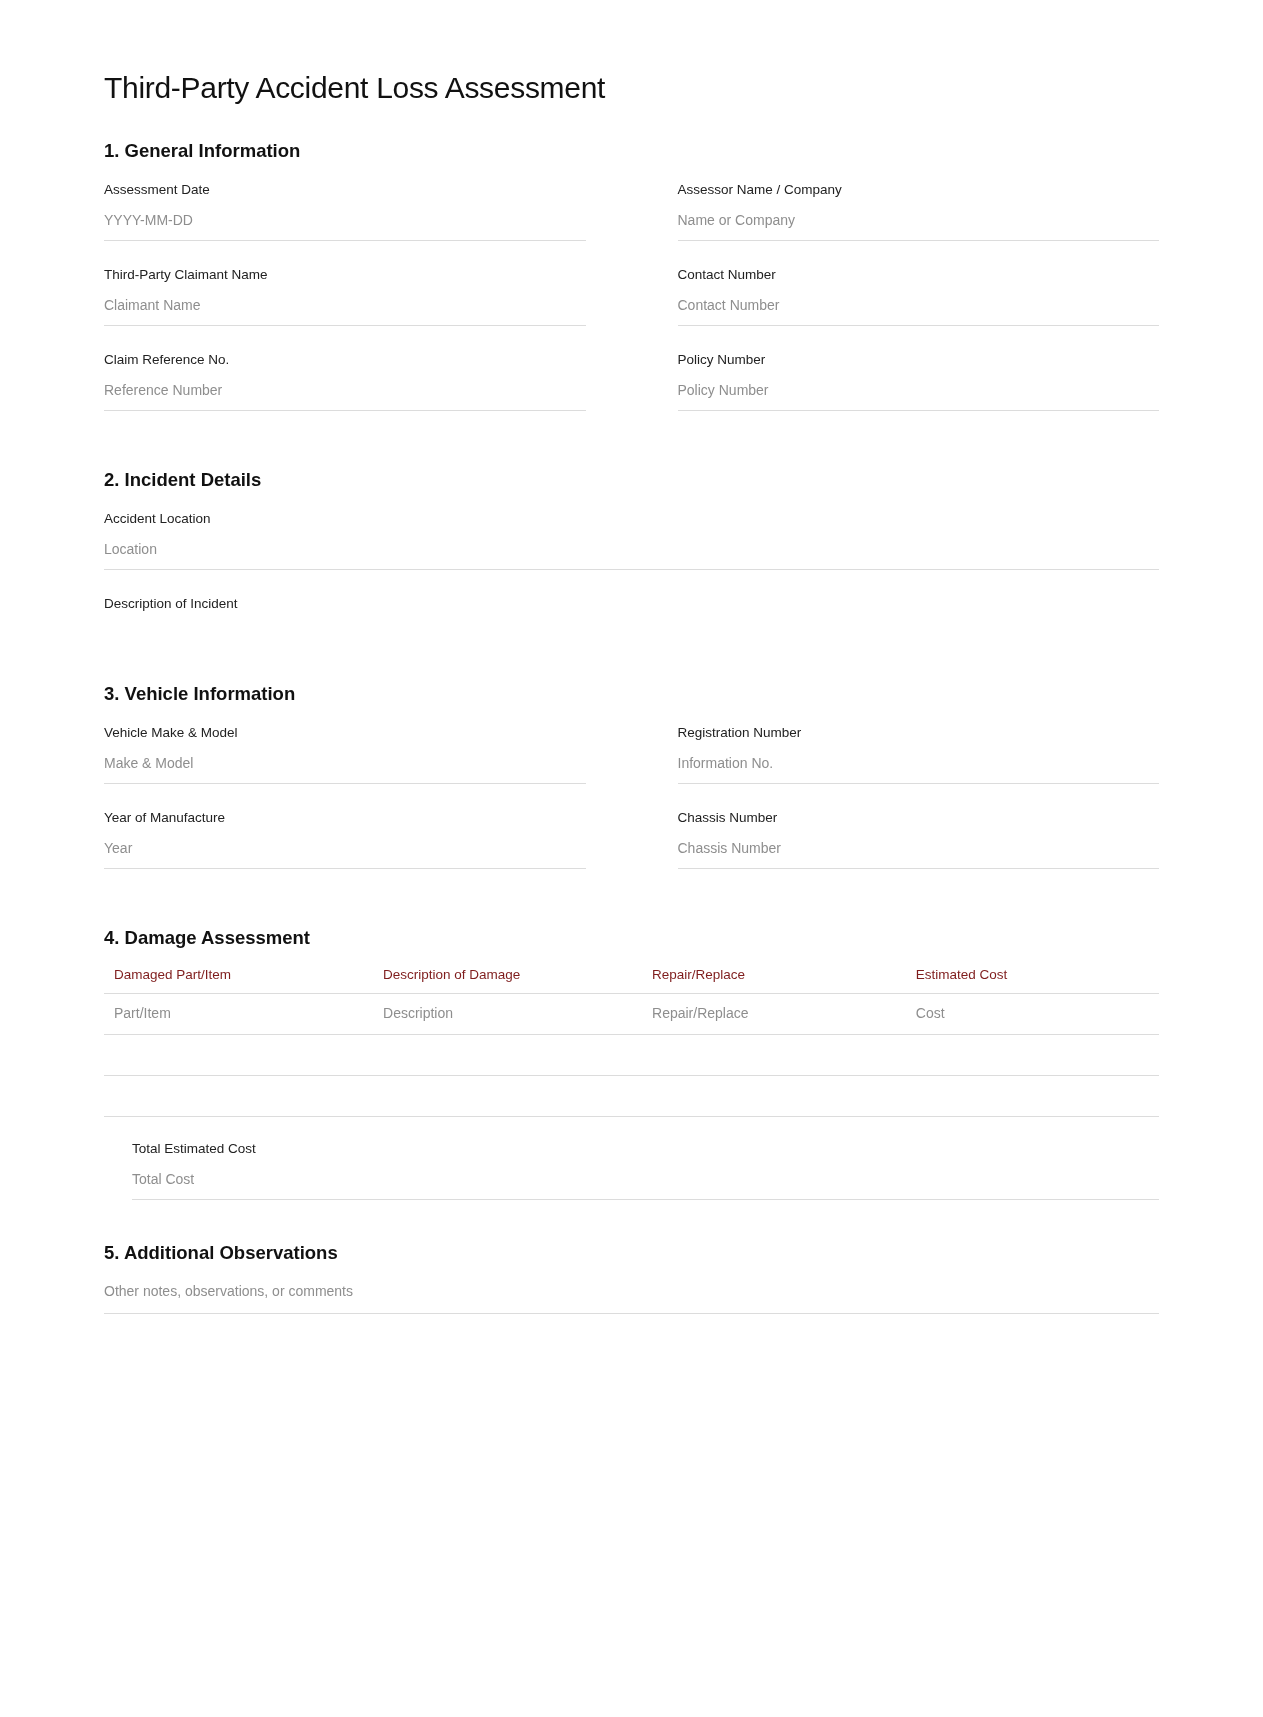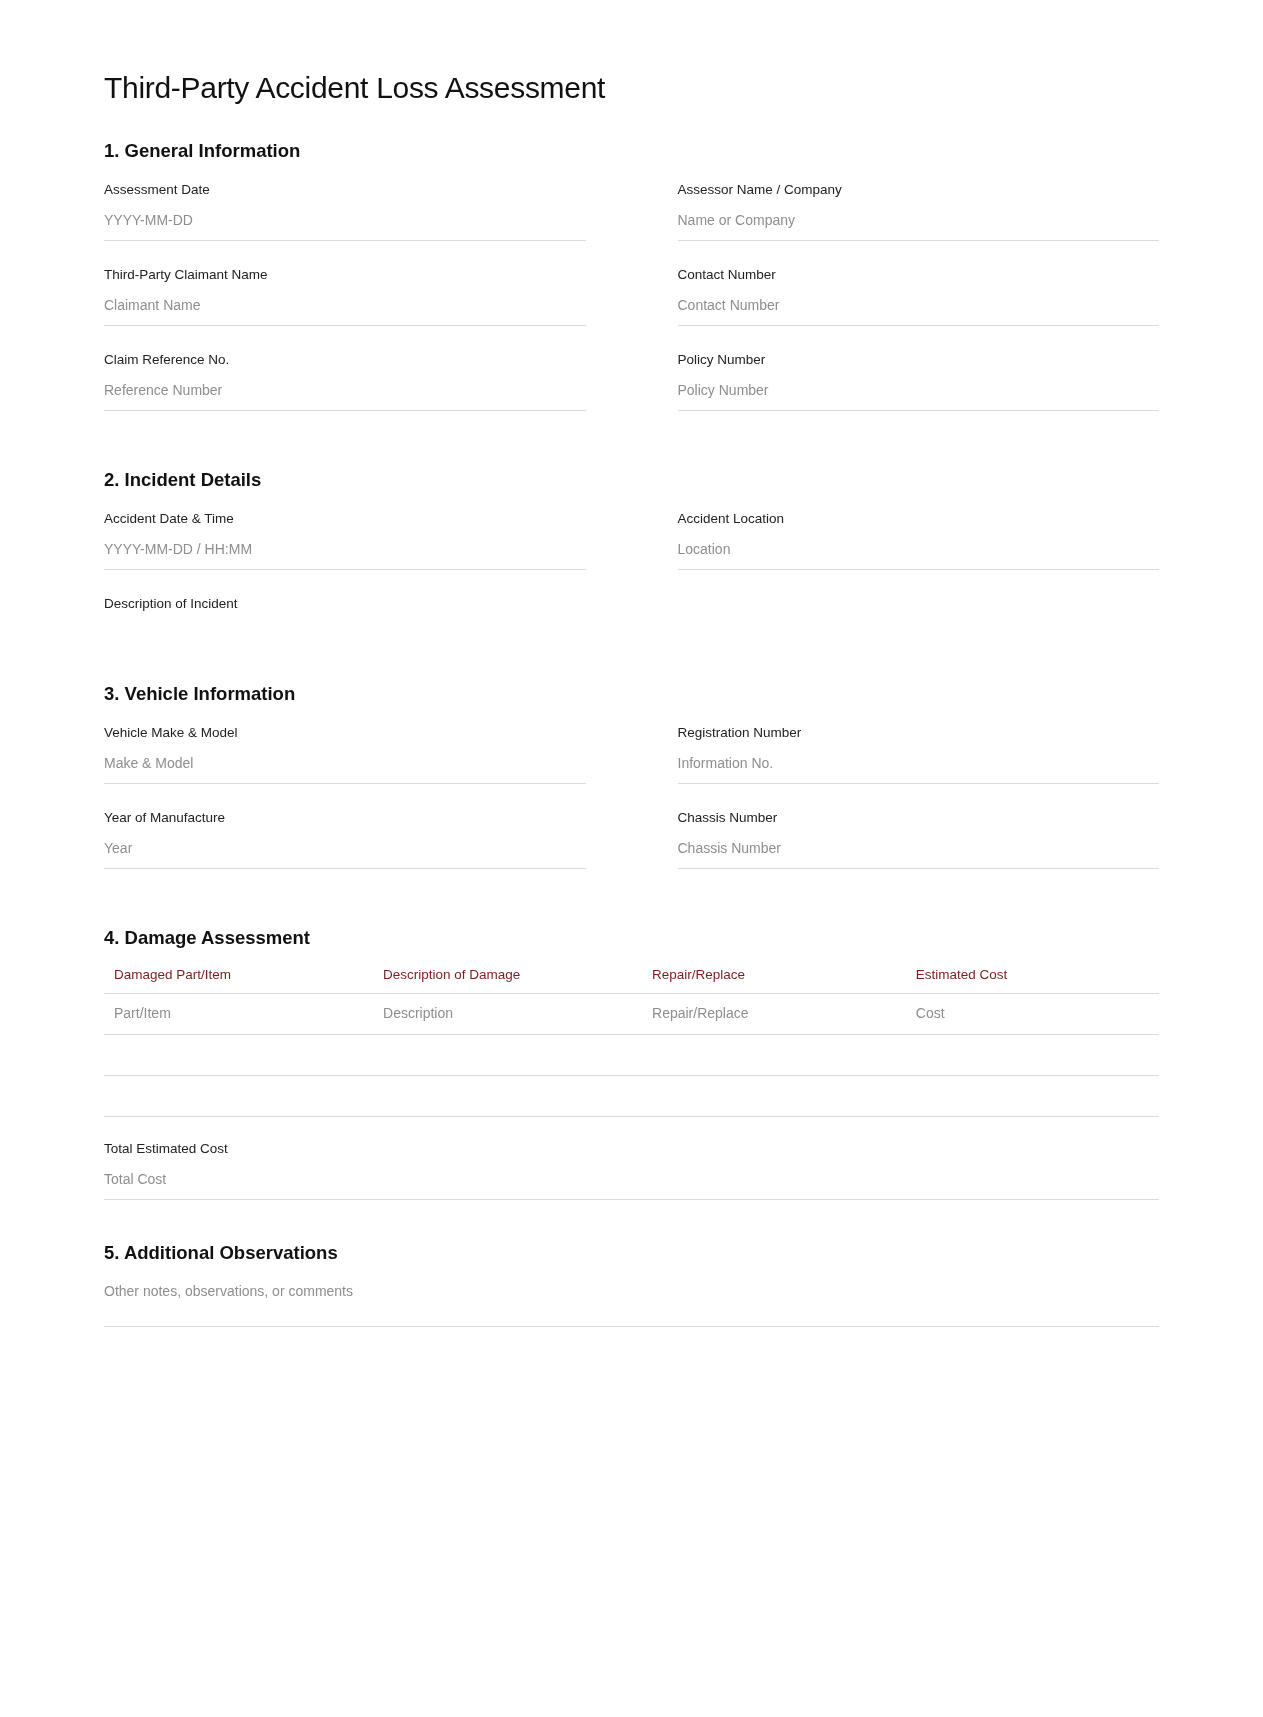--- a/index.html
+++ b/index.html
@@ -97,25 +97,26 @@
   .damage-table td .cellline {
     display: block;
     min-height: 18px;
   }
   .damage-table col.c1 { width: 25.5%; }
   .damage-table col.c2 { width: 25.5%; }
   .damage-table col.c3 { width: 25%; }
   .damage-table col.c4 { width: 24%; }
   .total-field {
     margin-top: 22px;
+    margin-left: 28px;
   }
   .notes-input {
     font-size: 14px;
     color: #8e8e8e;
-    padding-bottom: 24px;
+    padding-bottom: 11px;
     border-bottom: 1px solid #dcdcdc;
     line-height: 1.4;
   }
 </style>
 </head>
 <body>
 
 <div class="page">
 
   <h1 class="doc-title">Third-Party Accident Loss Assessment</h1>
@@ -154,24 +155,20 @@
         <div class="field-label">Policy Number</div>
         <div class="field-input">Policy Number</div>
       </div>
     </div>
   </div>
 
   <div class="section">
     <h2 class="section-title">2. Incident Details</h2>
 
     <div class="row">
-      <div class="field">
-        <div class="field-label">Accident Date &amp; Time</div>
-        <div class="field-input">YYYY-MM-DD / HH:MM</div>
-      </div>
       <div class="field">
         <div class="field-label">Accident Location</div>
         <div class="field-input">Location</div>
       </div>
     </div>
 
     <div class="row">
       <div class="field full">
         <div class="field-label">Description of Incident</div>
       </div>

